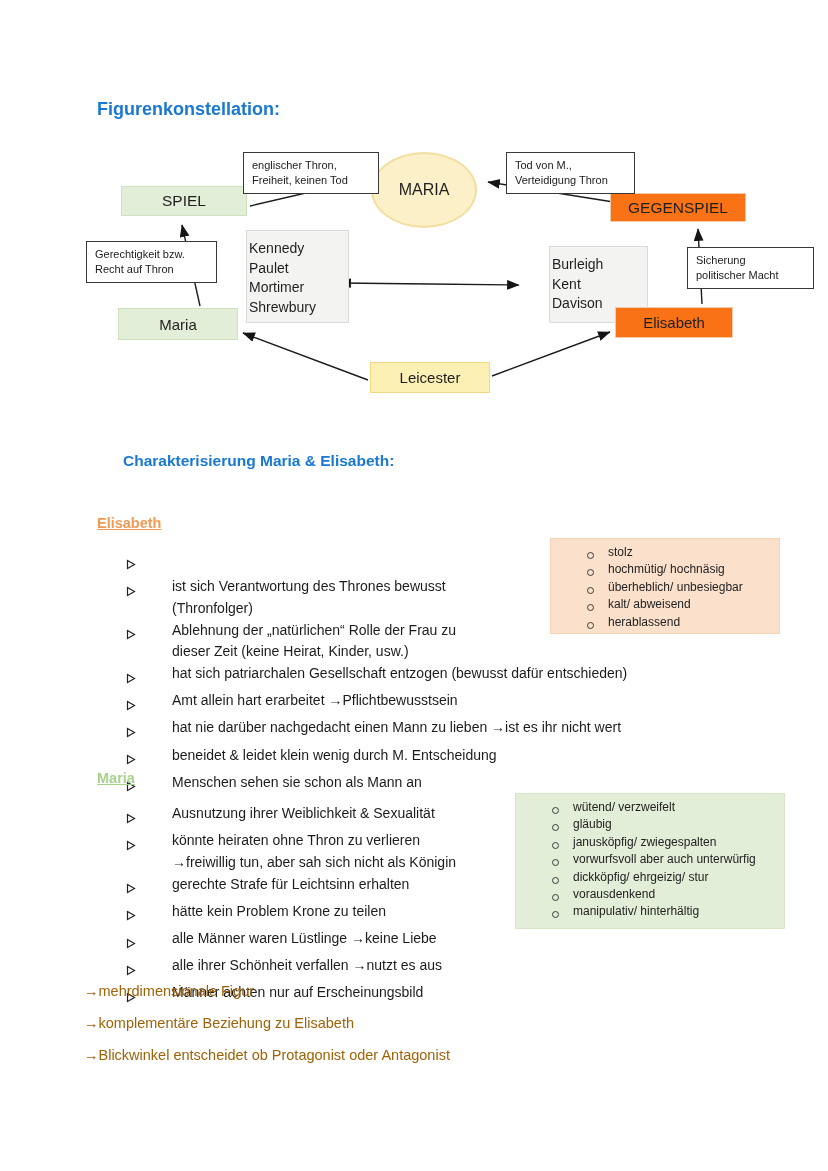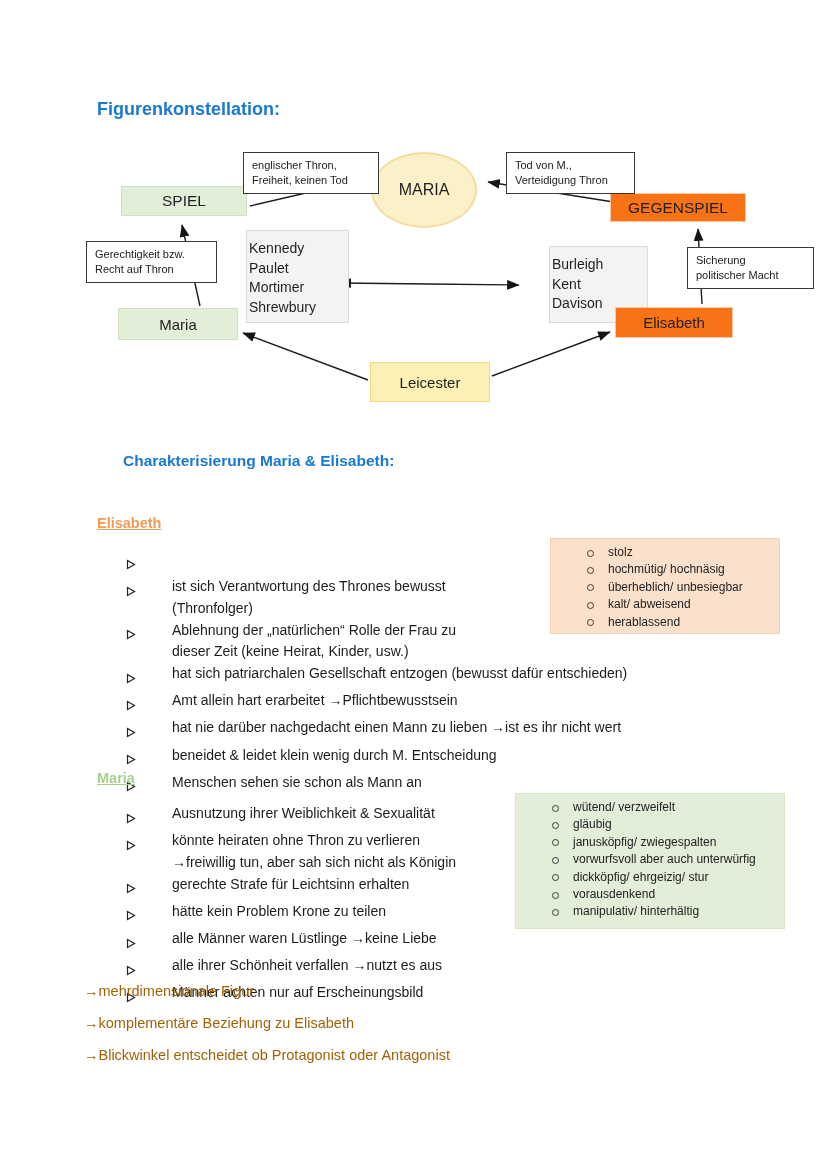--- a/index.html
+++ b/index.html
@@ -27,41 +27,41 @@
   .note{position:absolute;box-sizing:border-box;background:#ffffff;border:1.5px solid #383838;
         font-size:11px;line-height:15px;padding:5px 8px;z-index:4;color:#1b1b1b;}
   #node-spiel{left:121px;top:186px;width:126px;height:30px;}
   #node-gegenspiel{left:610px;top:193px;width:136px;height:29px;}
   #node-maria-ellipse{left:371px;top:152px;width:106px;height:76px;border-radius:50%;
         background:#fcf0c8;border:2px solid #f3dd9f;font-size:16px;z-index:2;}
   #group-maria-helpers{left:222px;top:230px;width:103px;height:93px;z-index:3;}
   #group-elisabeth-helpers{left:525px;top:246px;width:99px;height:77px;z-index:2;}
   #node-maria{left:118px;top:308px;width:120px;height:32px;font-size:15px;z-index:2;}
   #node-elisabeth{left:615px;top:307px;width:118px;height:31px;font-size:15px;z-index:3;}
-  #node-leicester{left:370px;top:362px;width:120px;height:40px;font-size:15px;
+  #node-leicester{left:370px;top:362px;width:120px;height:31px;font-size:15px;
         background:#fdf0b5;border:1px solid #f0d981;}
   #note-spiel-goal{left:219px;top:152px;width:136px;}
   #note-gegenspiel-goal{left:482px;top:152px;width:129px;}
   #note-maria-motive{left:62px;top:241px;width:131px;}
   #note-elisabeth-motive{left:663px;top:247px;width:127px;}
   
   .blist{position:absolute;left:126px;width:600px;font-size:14px;line-height:21.7px;color:#1c1c1c;}
   #elisabeth-list{top:549px;}
   #maria-list{top:803px;}
   .bitem{display:flex;align-items:flex-start;}
   .bmark{flex:0 0 22px;padding-top:5.5px;}
   .btext{flex:1;}
   
   .trait-box{position:absolute;box-sizing:border-box;font-size:12px;line-height:17.4px;
         padding:5px 6px 4px 36px;color:#222;z-index:2;}
   #elisabeth-traits-box{left:550px;top:538px;width:230px;height:96px;
         background:#fbe1cc;border:1px solid #f4d2b6;}
   #maria-traits-box{left:515px;top:793px;width:270px;height:136px;
         background:#e3eed8;border:1px solid #d5e5c6;}
-  .titem{display:flex;align-items:flex-start;}
+  .titem{display:flex;align-items:center;}
   .tbullet{flex:0 0 5px;width:5px;height:5px;border:1px solid #3a3a3a;border-radius:50%;
         margin:5.5px 14px 0 0;}
   
   #conclusions{position:absolute;left:84px;top:980px;font-size:14.5px;line-height:22px;color:#a16207;}
   .concl{margin-bottom:10px;}
 </style>
 </head>
 <body>
 
 <div class="page">

